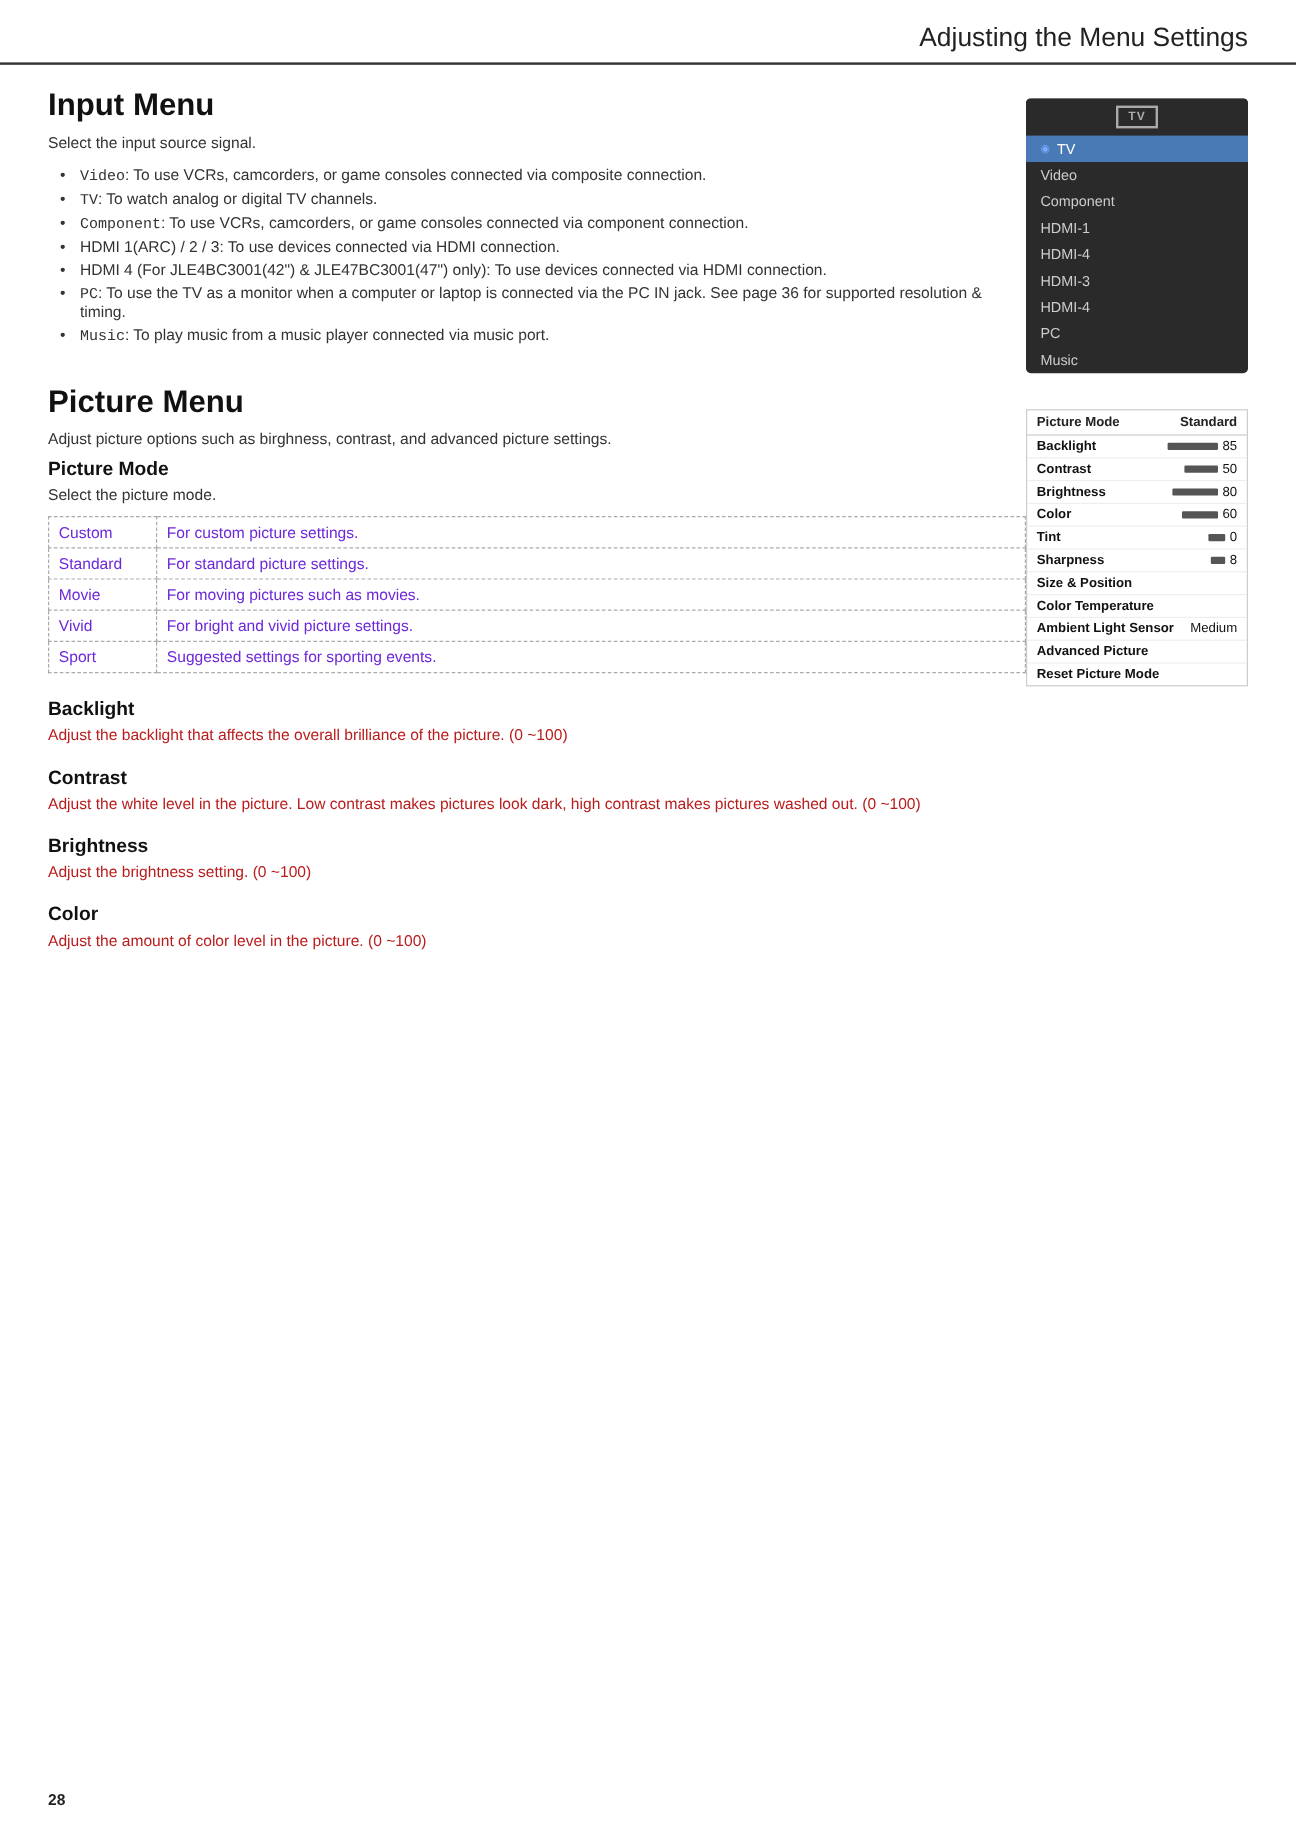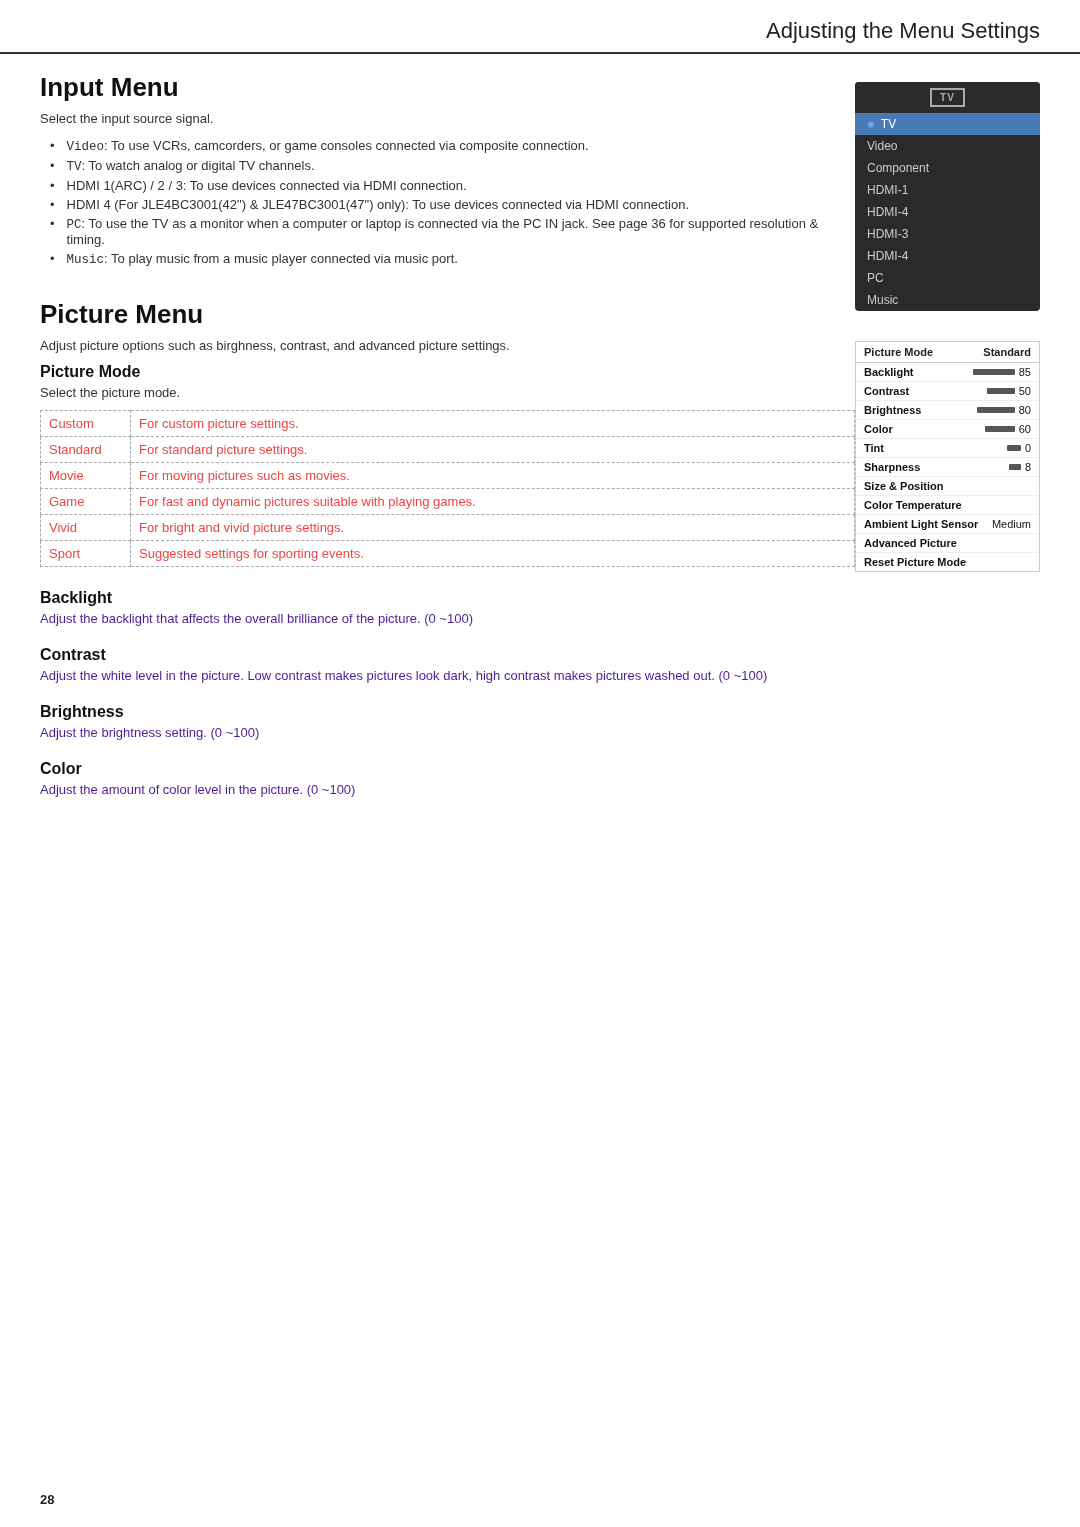--- a/index.html
+++ b/index.html
@@ -104,36 +104,36 @@
       width: 100%;
       border-collapse: collapse;
       font-size: 13px;
       margin-bottom: 4px;
     }
 
     .mode-table td {
       border: 1px dashed #aaa;
       padding: 5px 8px;
       vertical-align: top;
-      color: #ef4444;
+      color: #6d28d9;
     }
 
     .mode-table td:first-child {
       width: 90px;
       font-size: 13px;
     }
 
     
     .sub-section {
       margin-bottom: 20px;
     }
 
     .sub-section-desc {
       font-size: 13px;
-      color: #4c1d95;
+      color: #b91c1c;
     }
 
     
     .input-panel {
       background: #2a2a2a;
       border-radius: 4px;
       padding: 0;
       margin-bottom: 20px;
       overflow: hidden;
       margin-top: 10px;
@@ -272,20 +272,24 @@
       <h1 class="section-title">Input Menu</h1>
       <p class="section-intro">Select the input source signal.</p>
       <ul class="bullet-list">
         <li>
             <span></span>
             <span><span class="mono">Video</span><span>: To use VCRs, camcorders, or game consoles connected via composite connection.</span></span>
           </li>
         <li>
             <span></span>
             <span><span class="mono">TV</span><span>: To watch analog or digital TV channels.</span></span>
+          </li>
+        <li>
+            <span></span>
+            <span><span class="mono">Component</span><span>: To use VCRs, camcorders, or game consoles connected via component connection.</span></span>
           </li>
         <li>
             <span></span>
             <span><span>HDMI 1(ARC) / 2 / 3: To use devices connected via HDMI connection.</span></span>
           </li>
         <li>
             <span></span>
             <span><span>HDMI 4 (For JLE4BC3001(42") &amp; JLE47BC3001(47") only): To use devices connected via HDMI connection.</span></span>
           </li>
         <li>
@@ -314,24 +318,20 @@
             </tr>
             <tr>
               <td>Standard</td>
               <td>For standard picture settings.</td>
             </tr>
             <tr>
               <td>Movie</td>
               <td>For moving pictures such as movies.</td>
             </tr>
             <tr>
-              <td>Game</td>
-              <td>For fast and dynamic pictures suitable with playing games.</td>
-            </tr>
-            <tr>
               <td>Vivid</td>
               <td>For bright and vivid picture settings.</td>
             </tr>
             <tr>
               <td>Sport</td>
               <td>Suggested settings for sporting events.</td>
             </tr>
           </tbody>
         </table>
       </div>

